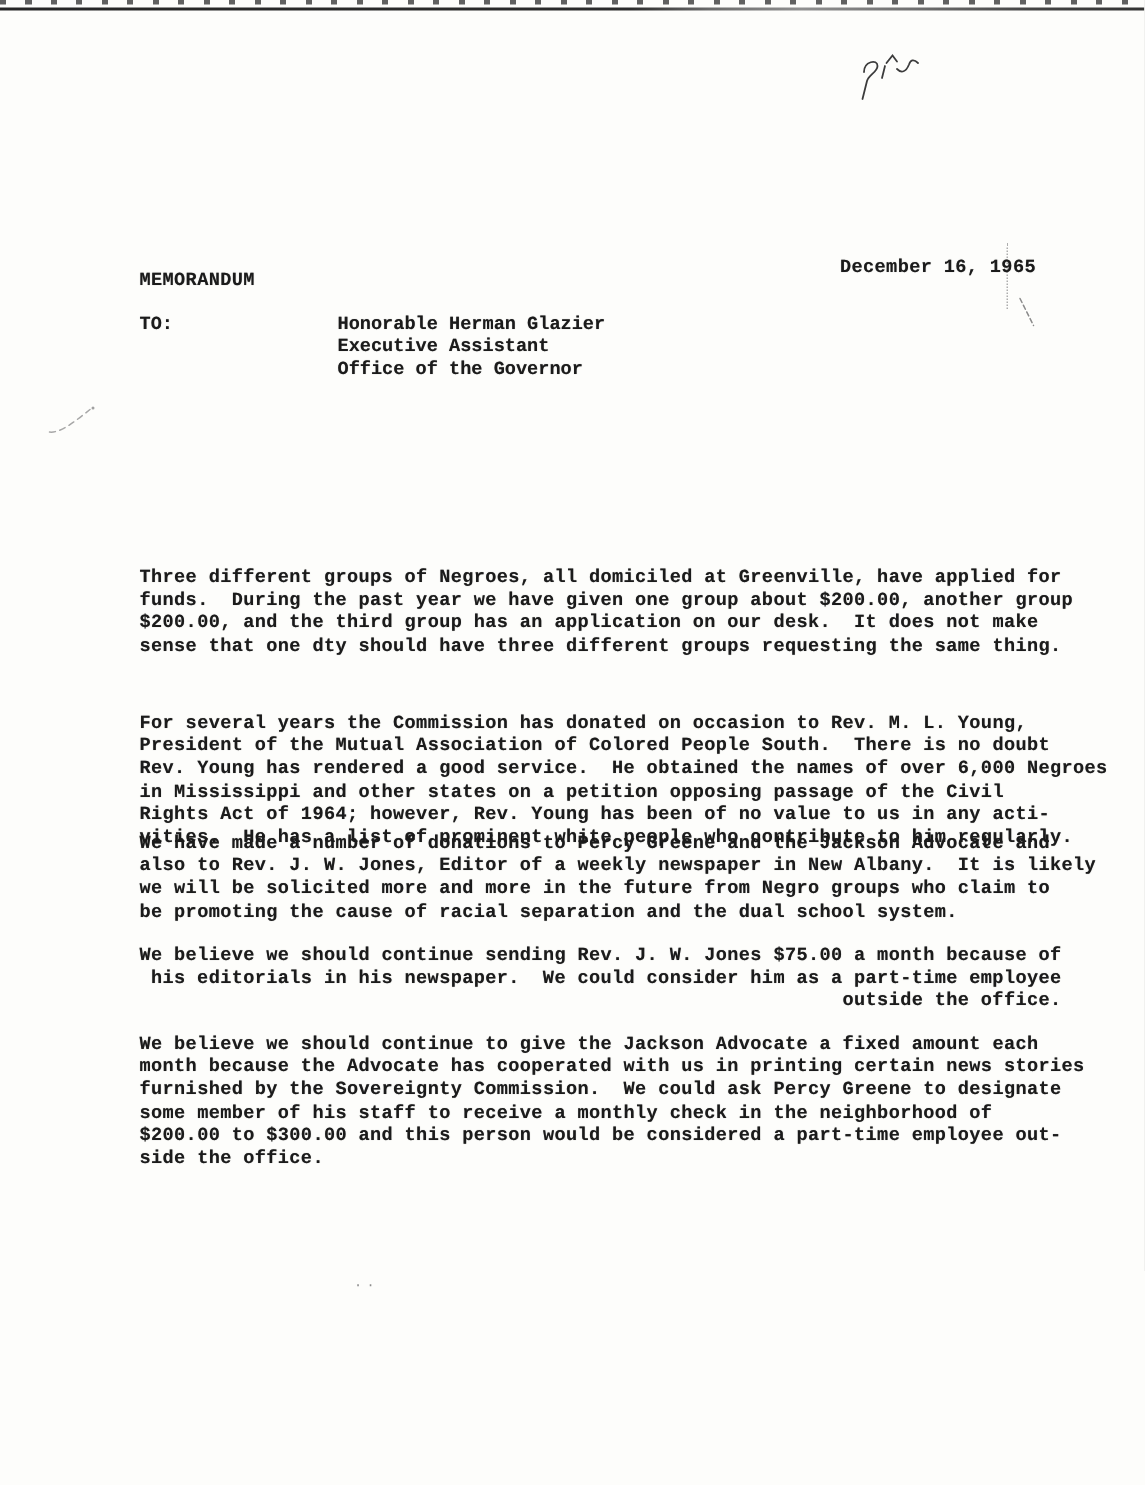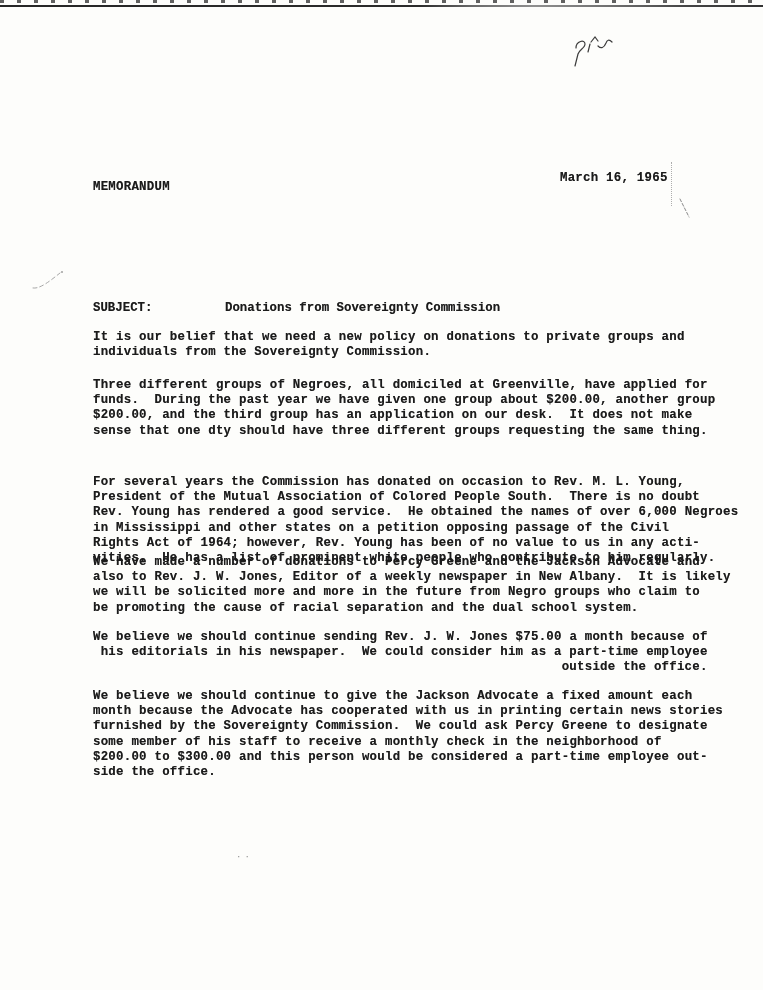--- a/index.html
+++ b/index.html
@@ -94,31 +94,31 @@
   </svg>
 
   <div class="dotted-vert"></div>
   <svg class="mark slash-right" width="18" height="26" viewBox="0 0 18 26">
     <path d="M4,3 L13,21" fill="none" stroke="#8a8a8a" stroke-width="1" stroke-dasharray="3 2" stroke-linecap="round"></path>
   </svg>
 
   <div class="speck-dots">··</div>
 
   <div class="t memo-title">MEMORANDUM</div>
-  <div class="t memo-date">March 16, 1965</div>
+  <div class="t memo-date">December 16, 1965</div>
+
+  <div class="field f-to">
+    <span class="flabel">TO:</span>
+    <div class="fvalue">Honorable Herman Glazier
+Executive Assistant
+Office of the Governor</div>
+  </div>
 
 
 
-  <div class="field f-subject">
-    <span class="flabel">SUBJECT:</span>
-    <div class="fvalue">Donations from Sovereignty Commission</div>
-  </div>
-
-  <div class="t para p1">It is our belief that we need a new policy on donations to private groups and
-individuals from the Sovereignty Commission.</div>
   <div class="t para p2">Three different groups of Negroes, all domiciled at Greenville, have applied for
 funds.  During the past year we have given one group about $200.00, another group
 $200.00, and the third group has an application on our desk.  It does not make
 sense that one dty should have three different groups requesting the same thing.</div>
   <div class="t para p3">For several years the Commission has donated on occasion to Rev. M. L. Young,
 President of the Mutual Association of Colored People South.  There is no doubt
 Rev. Young has rendered a good service.  He obtained the names of over 6,000 Negroes
 in Mississippi and other states on a petition opposing passage of the Civil
 Rights Act of 1964; however, Rev. Young has been of no value to us in any acti-
 vities.  He has a list of prominent white people who contribute to him regularly.</div>

